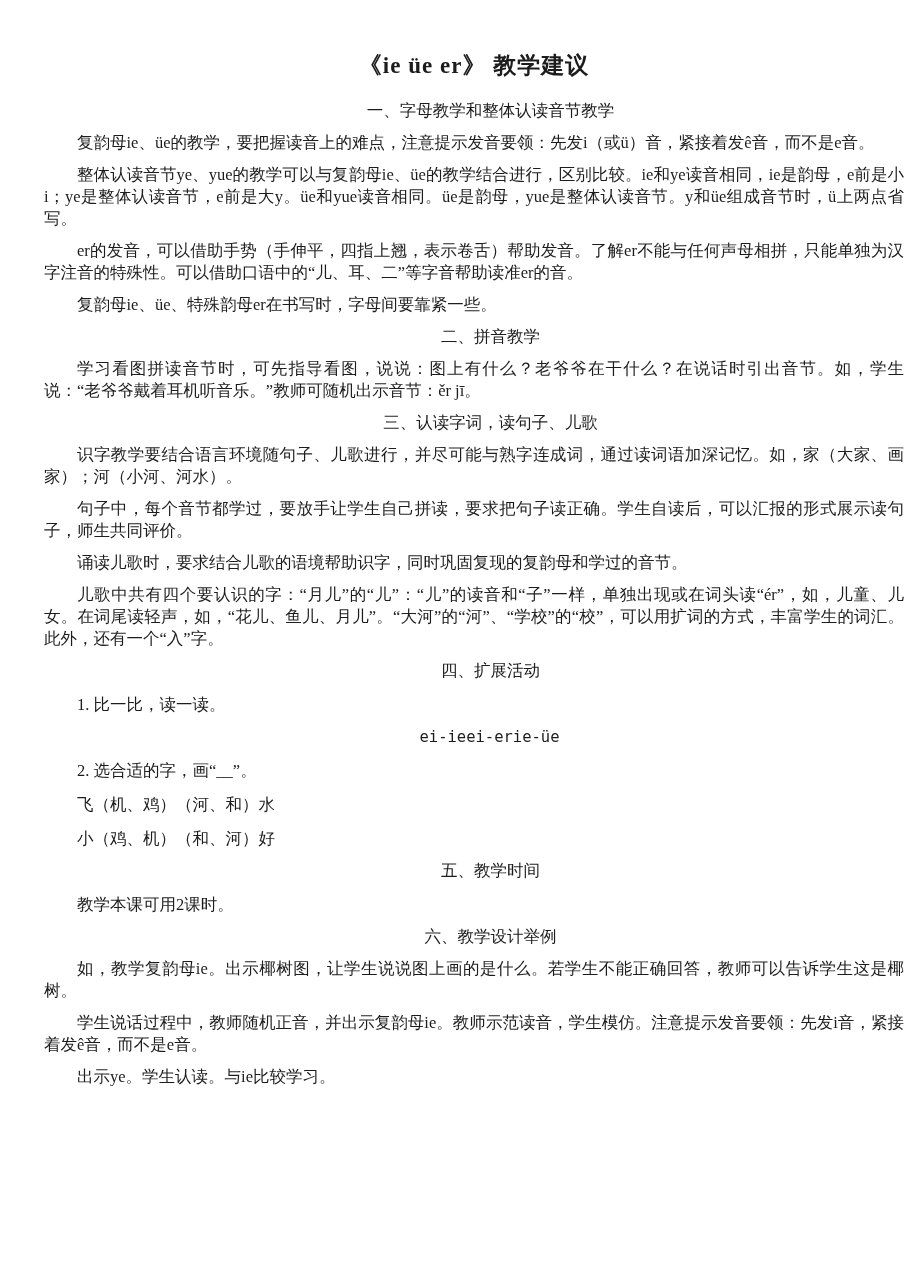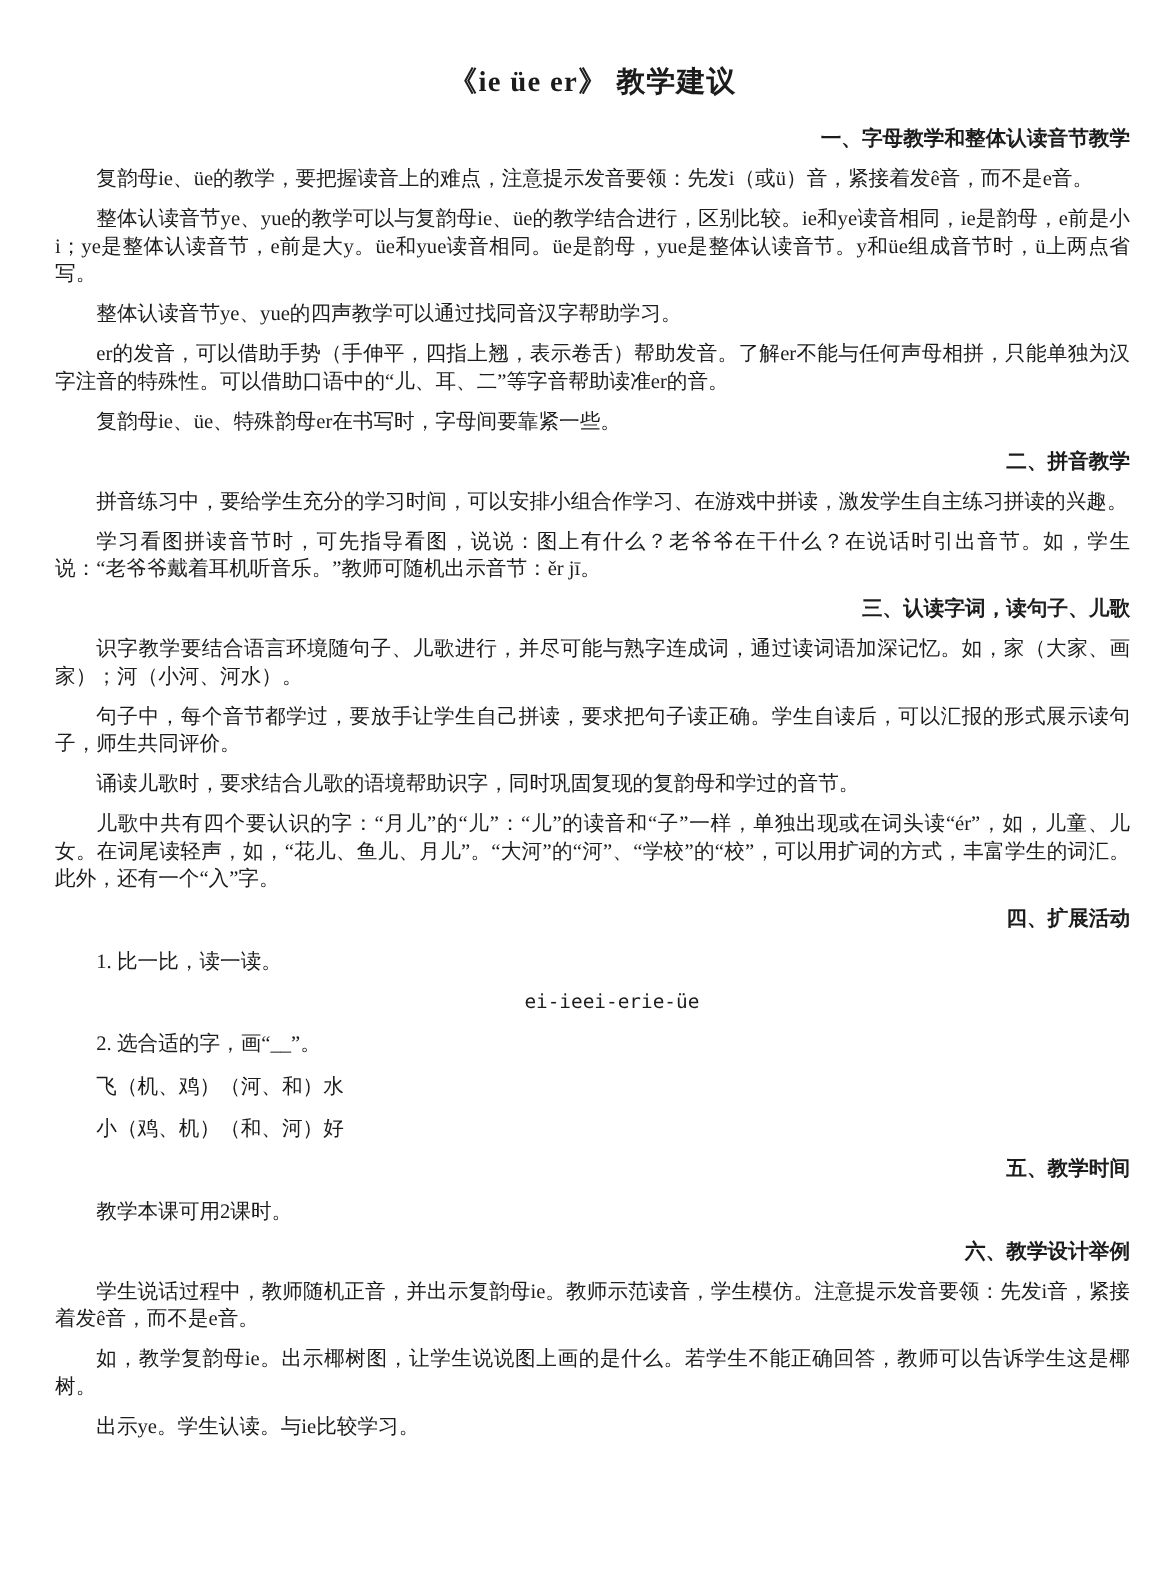--- a/index.html
+++ b/index.html
@@ -28,63 +28,61 @@
   }
   .blk {
     font-size: 16.5px;
     line-height: 22px;
     margin: 10px 0;
     text-indent: 2em;
     text-align: justify;
     word-break: break-all;
   }
   .blk.heading {
-    font-weight: bold;
-    text-align: right;
+    font-weight: normal;
+    text-align: center;
   }
   .blk.mono {
     font-family: "DejaVu Sans Mono", "Liberation Mono", monospace;
     font-size: 15.5px;
     text-align: center;
   }
   .blk.plain {
     text-align: left;
     margin-top: 12px;
   }
 </style>
 </head>
 <body>
 
 <div class="page">
   <div class="doc-title">《ie üe er》  教学建议</div>
 
   <div class="blk heading">一、字母教学和整体认读音节教学</div>
   <div class="blk">复韵母ie、üe的教学，要把握读音上的难点，注意提示发音要领：先发i（或ü）音，紧接着发ê音，而不是e音。</div>
   <div class="blk">整体认读音节ye、yue的教学可以与复韵母ie、üe的教学结合进行，区别比较。ie和ye读音相同，ie是韵母，e前是小i；ye是整体认读音节，e前是大y。üe和yue读音相同。üe是韵母，yue是整体认读音节。y和üe组成音节时，ü上两点省写。</div>
-  <div class="blk">整体认读音节ye、yue的四声教学可以通过找同音汉字帮助学习。</div>
   <div class="blk">er的发音，可以借助手势（手伸平，四指上翘，表示卷舌）帮助发音。了解er不能与任何声母相拼，只能单独为汉字注音的特殊性。可以借助口语中的“儿、耳、二”等字音帮助读准er的音。</div>
   <div class="blk">复韵母ie、üe、特殊韵母er在书写时，字母间要靠紧一些。</div>
 
   <div class="blk heading">二、拼音教学</div>
-  <div class="blk">拼音练习中，要给学生充分的学习时间，可以安排小组合作学习、在游戏中拼读，激发学生自主练习拼读的兴趣。</div>
   <div class="blk">学习看图拼读音节时，可先指导看图，说说：图上有什么？老爷爷在干什么？在说话时引出音节。如，学生说：“老爷爷戴着耳机听音乐。”教师可随机出示音节：ěr jī。</div>
 
   <div class="blk heading">三、认读字词，读句子、儿歌</div>
   <div class="blk">识字教学要结合语言环境随句子、儿歌进行，并尽可能与熟字连成词，通过读词语加深记忆。如，家（大家、画家）；河（小河、河水）。</div>
   <div class="blk">句子中，每个音节都学过，要放手让学生自己拼读，要求把句子读正确。学生自读后，可以汇报的形式展示读句子，师生共同评价。</div>
   <div class="blk">诵读儿歌时，要求结合儿歌的语境帮助识字，同时巩固复现的复韵母和学过的音节。</div>
   <div class="blk">儿歌中共有四个要认识的字：“月儿”的“儿”：“儿”的读音和“子”一样，单独出现或在词头读“ér”，如，儿童、儿女。在词尾读轻声，如，“花儿、鱼儿、月儿”。“大河”的“河”、“学校”的“校”，可以用扩词的方式，丰富学生的词汇。此外，还有一个“入”字。</div>
 
   <div class="blk heading">四、扩展活动</div>
   <div class="blk plain">1. 比一比，读一读。</div>
   <div class="blk mono">ei-ieei-erie-üe</div>
   <div class="blk plain">2. 选合适的字，画“__”。</div>
   <div class="blk plain">飞（机、鸡）（河、和）水</div>
   <div class="blk plain">小（鸡、机）（和、河）好</div>
 
   <div class="blk heading">五、教学时间</div>
   <div class="blk plain">教学本课可用2课时。</div>
 
   <div class="blk heading">六、教学设计举例</div>
+  <div class="blk">如，教学复韵母ie。出示椰树图，让学生说说图上画的是什么。若学生不能正确回答，教师可以告诉学生这是椰树。</div>
   <div class="blk">学生说话过程中，教师随机正音，并出示复韵母ie。教师示范读音，学生模仿。注意提示发音要领：先发i音，紧接着发ê音，而不是e音。</div>
-  <div class="blk">如，教学复韵母ie。出示椰树图，让学生说说图上画的是什么。若学生不能正确回答，教师可以告诉学生这是椰树。</div>
   <div class="blk">出示ye。学生认读。与ie比较学习。</div>
 </div>
 
 </body></html>

